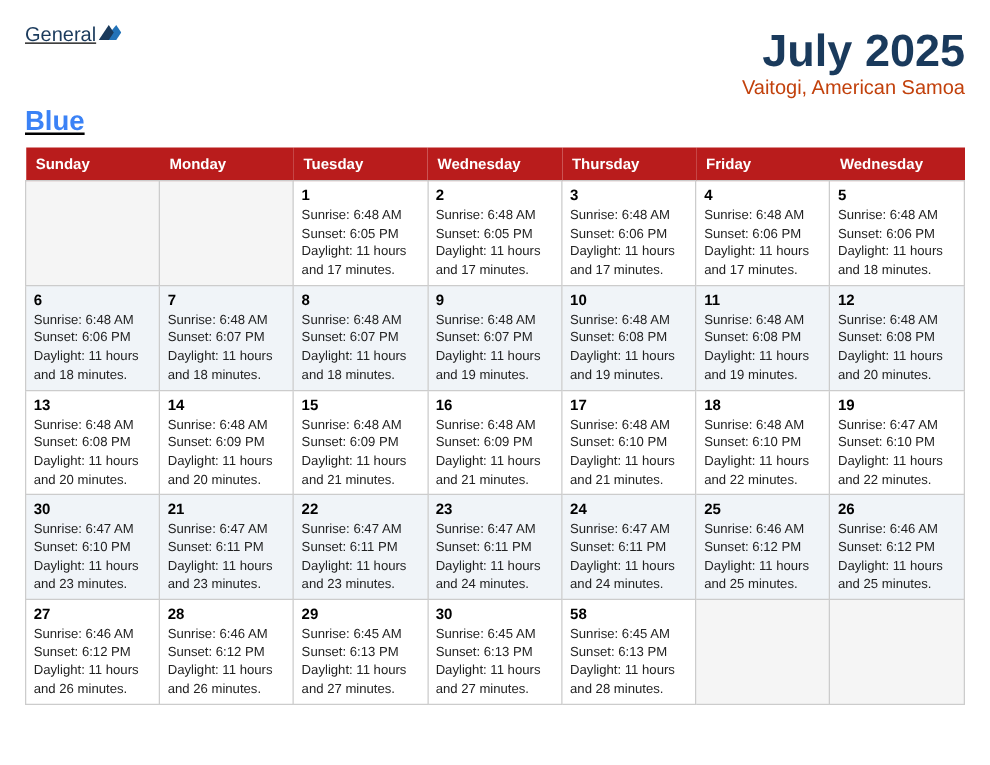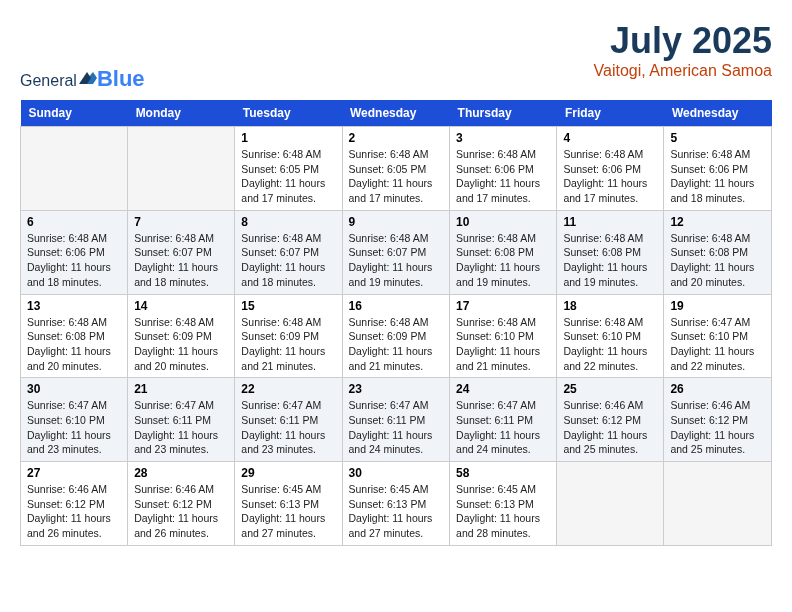--- a/index.html
+++ b/index.html
@@ -11,22 +11,23 @@
       padding: 20px;
     }
     .header {
       display: flex;
       justify-content: space-between;
       align-items: flex-start;
       margin-bottom: 10px;
     }
     .logo {
       display: flex;
-      flex-direction: row;
-      align-items: flex-end;
+      flex-direction: column;
+      align-items: flex-start;
+      text-decoration: underline;
     }
     .logo-general { color: #1a3a5c; }
     .logo-blue { color: #3b82f6; margin-top: 48px; }
     .title-block {
       text-align: right;
     }
     .month-title {
       font-size: 36px;
       font-weight: bold;
       color: #1a3a5c;
@@ -34,21 +35,21 @@
     .location {
       font-size: 16px;
       color: #c2410c;
     }
     .calendar {
       width: 100%;
       border-collapse: collapse;
       font-size: 11px;
     }
     .calendar th {
-      background-color: #1d4ed8;
+      background-color: #b91c1c;
       color: #fff;
       text-align: left;
       padding: 6px 8px;
       font-size: 12px;
       font-weight: bold;
     }
     .calendar td {
       vertical-align: top;
       padding: 4px 6px;
       border: 1px solid #ccc;

